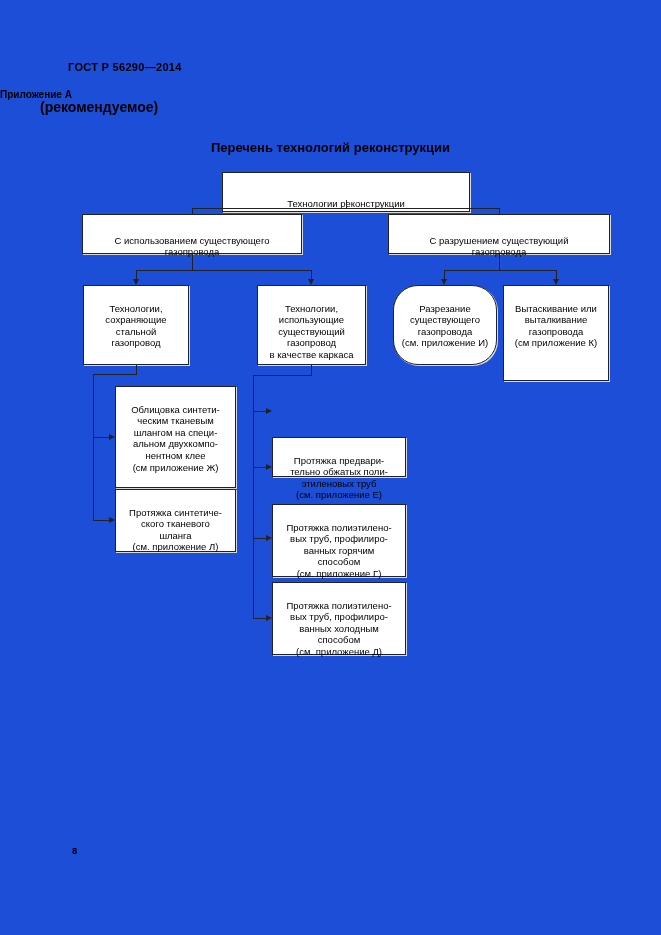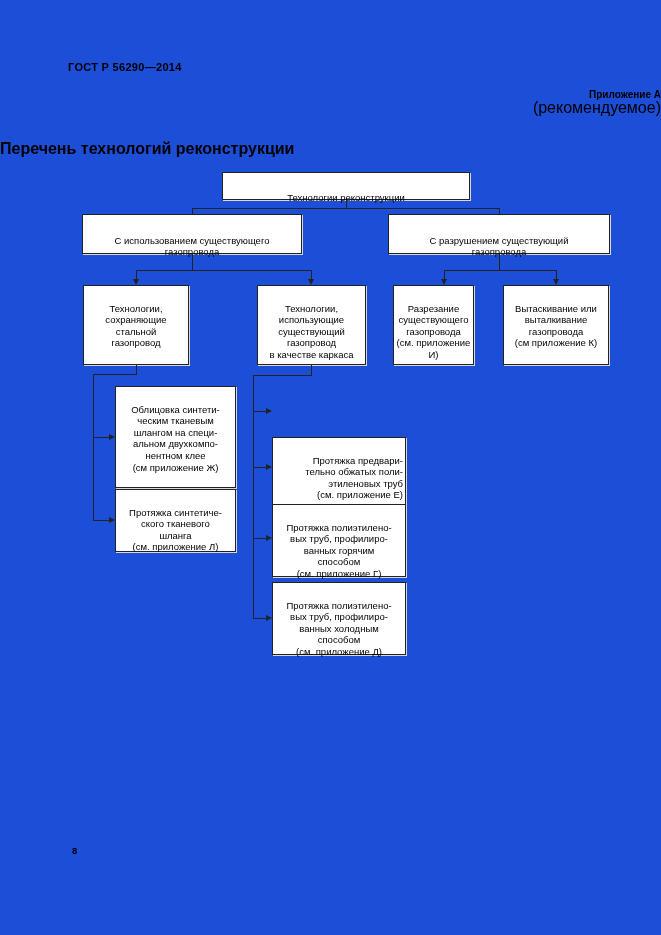--- a/index.html
+++ b/index.html
@@ -32,38 +32,40 @@
     left: 72px;
     top: 845px;
     font-size: 9.5px;
     font-weight: bold;
   }
   .appendix-block {
     position: absolute;
     left: 0;
     top: 88px;
     width: 661px;
-    text-align: right;
+    text-align: left;
   }
   .appendix-title {
     font-size: 10px;
     font-weight: bold;
     line-height: 13px;
   }
   .appendix-sub {
-    font-size: 16px;
-    font-weight: normal;
+    font-size: 14px;
+    font-weight: bold;
     line-height: 13px;
+    padding-left: 40px;
   }
   .section-heading {
     position: absolute;
     left: 0;
     top: 140px;
     width: 661px;
-    font-size: 16px;
+    text-align: center;
+    font-size: 13px;
     font-weight: bold;
   }
   .chart {
     position: absolute;
     left: 0;
     top: 0;
     width: 661px;
     height: 935px;
   }
   .node {
@@ -118,21 +120,21 @@
 
   <div class="appendix-block">
     <div class="appendix-title">Приложение А</div>
     <div class="appendix-sub">(рекомендуемое)</div>
   </div>
 
   <div class="section-heading">Перечень технологий реконструкции</div>
 
   <div class="chart">
 
-    <div class="node" style="left:222px; top:172px; width:248px; height:28px; padding-top:7px;">
+    <div class="node" style="left:222px; top:172px; width:248px; height:40px; padding-top:13px;">
       <span>Технологии реконструкции</span>
     </div>
 
     <div class="vline" style="left:346px; top:200px; height:9px;"></div>
     <div class="hline" style="left:192px; top:208px; width:308px;"></div>
     <div class="vline" style="left:192px; top:208px; height:7px;"></div>
     <div class="vline" style="left:499px; top:208px; height:7px;"></div>
 
     <div class="node pad8" style="left:82px; top:214px; width:220px; height:40px;">
       <span>С использованием существующего
@@ -163,27 +165,27 @@
 стальной
 газопровод</span>
     </div>
     <div class="node" style="left:257px; top:285px; width:109px; height:80px;">
       <span>Технологии,
 использующие
 существующий
 газопровод
 в качестве каркаса</span>
     </div>
-    <div class="node" style="left:393px; top:285px; width:81px; height:80px;">
+    <div class="node" style="left:393px; top:285px; width:104px; height:80px;border-radius:25px;">
       <span>Разрезание
 существующего
 газопровода
 (см. приложение И)</span>
     </div>
-    <div class="node" style="left:503px; top:285px; width:106px; height:80px;">
+    <div class="node" style="left:503px; top:285px; width:106px; height:96px;">
       <span>Вытаскивание или
 выталкивание
 газопровода
 (см  приложение К)</span>
     </div>
 
     <div class="vline" style="left:136px; top:365px; height:10px;"></div>
     <div class="hline" style="left:93px; top:374px; width:44px;"></div>
     <div class="vline" style="left:93px; top:374px; height:147px;"></div>
     <div class="hline" style="left:93px; top:437px; width:17px;"></div>
@@ -211,21 +213,21 @@
     </div>
     <div class="node" style="left:115px; top:386px; width:121px; height:102px;">
       <span>Облицовка синтети-
 ческим тканевым
 шлангом на специ-
 альном двухкомпо-
 нентном клее
 (см  приложение Ж)</span>
     </div>
 
-    <div class="node" style="left:272px; top:437px; width:134px; height:68px;text-align:right;">
+    <div class="node" style="left:272px; top:437px; width:134px; height:40px;">
       <span>Протяжка предвари-
 тельно обжатых поли-
 этиленовых труб
 (см. приложение Е)</span>
     </div>
     <div class="node" style="left:272px; top:504px; width:134px; height:73px;">
       <span>Протяжка полиэтилено-
 вых труб, профилиро-
 ванных горячим
 способом

